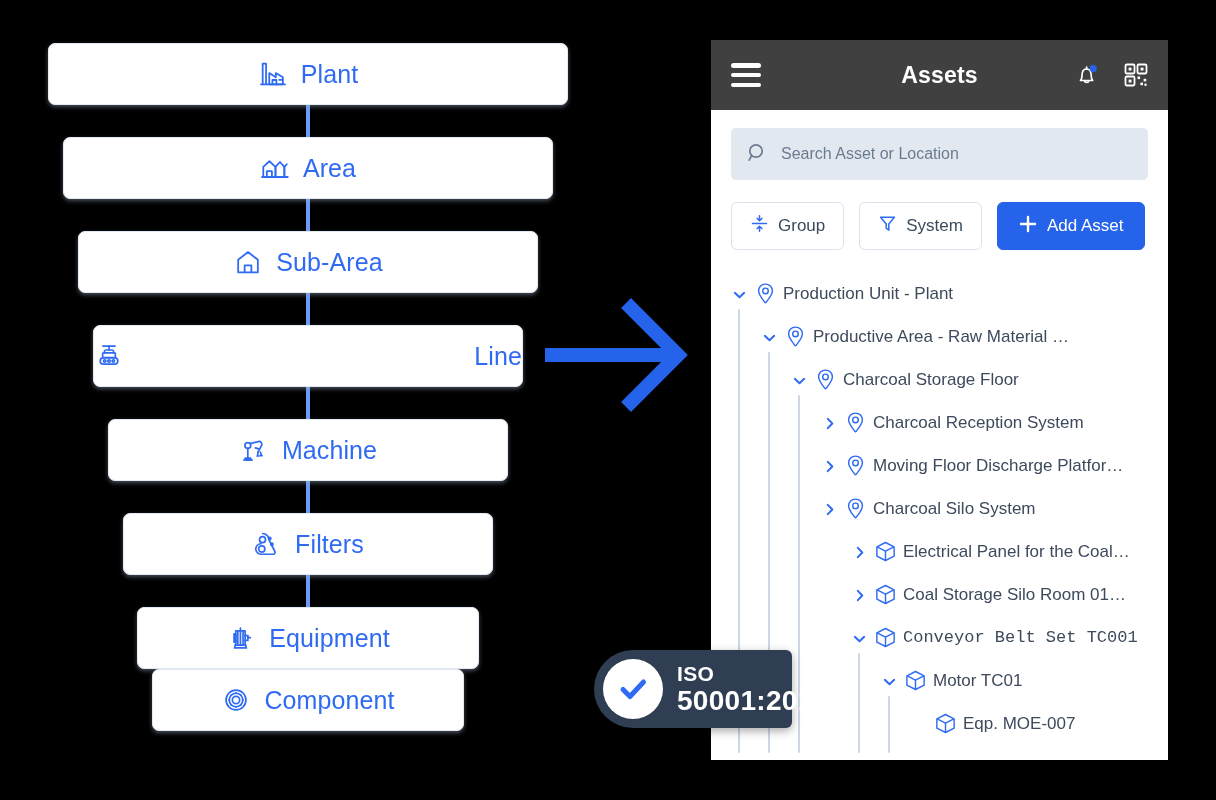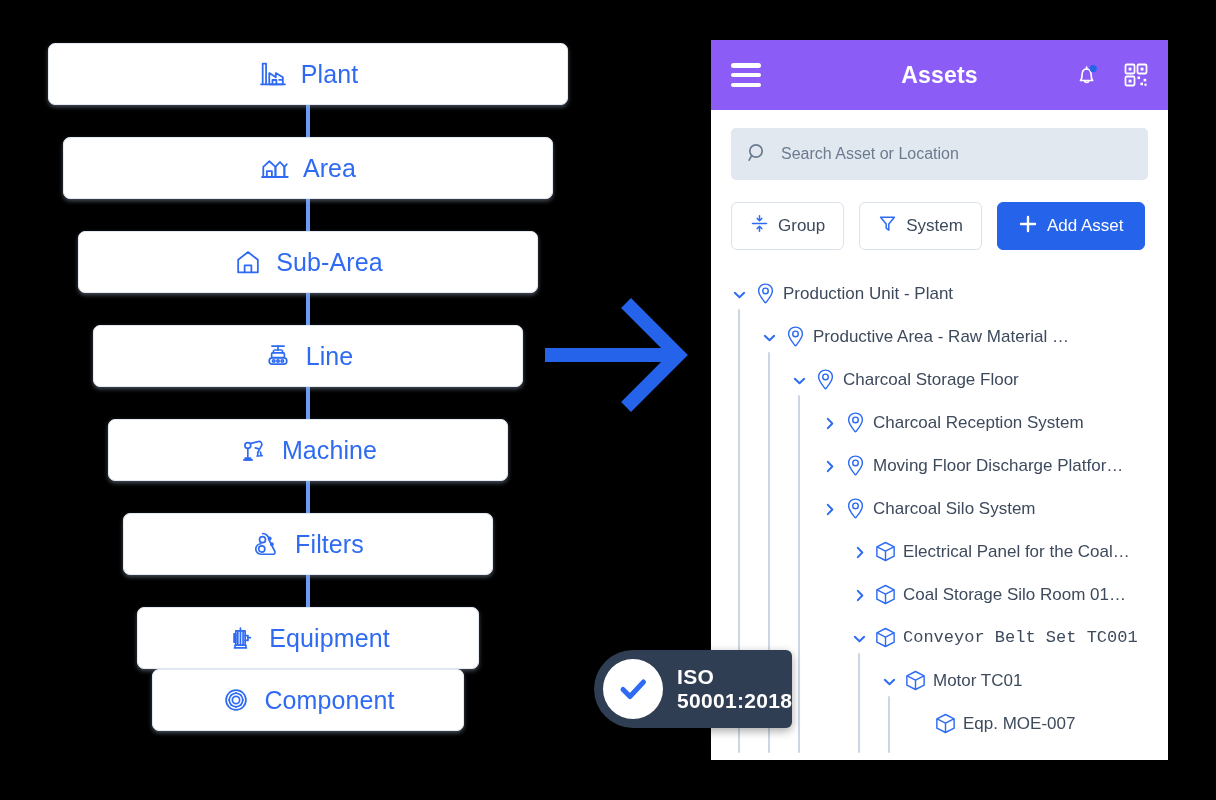--- a/index.html
+++ b/index.html
@@ -45,21 +45,21 @@
   
   #panel {
     position: absolute;
     left: 711px; top: 40px;
     width: 457px; height: 720px;
     background: #ffffff;
     overflow: hidden;
   }
   #appbar {
     height: 70px;
-    background: #8b5cf6;
+    background: #404040;
     display: flex;
     align-items: center;
     padding: 0 17px 0 20px;
     position: relative;
   }
   #appbar .menu-btn { width: 30px; height: 24px; display:flex; flex-direction: column; justify-content: space-between; cursor: pointer; }
   #appbar .menu-btn span { display:block; height: 4.5px; background:#fff; border-radius: 2.5px; width: 100%; }
   #appbar .apptitle {
     position: absolute; left: 0; right: 0; text-align: center;
     font-size: 23px; color: #ffffff; font-weight: 700; letter-spacing: .2px;
@@ -118,21 +118,21 @@
     background: #2f3e52; border-radius: 39px 6px 6px 39px;
     display: flex; align-items: center; padding-left: 9px; gap: 14px;
     box-shadow: 0 3px 10px rgba(0,0,0,.35);
   }
   #isobadge .check-circle {
     width: 60px; height: 60px; border-radius: 50%; background: #fff;
     display: flex; align-items: center; justify-content: center; flex: none;
   }
   #isobadge .isotext { color: #ffffff; line-height: 1.12; }
   #isobadge .iso-line1 { font-size: 21px; font-weight: 700; letter-spacing: .3px; }
-  #isobadge .iso-line2 { font-size: 21px; font-weight: 700; letter-spacing: .3px; }
+  #isobadge .iso-line2 { font-size: 28px; font-weight: 700; letter-spacing: .3px; }
 </style>
 </head>
 <body>
 
 <div id="stage">
 
   <div id="hierarchy">
     <div id="hier-connectors">
         <div class="connector" style="top: 105px; height: 32px;"></div>
         <div class="connector" style="top: 199px; height: 32px;"></div>
@@ -169,21 +169,21 @@
         </div>
         <div class="hrow" style="top: 231px; left: 78px; width: 460px;">
           <span class="hicon"><svg width="undefined" height="undefined" viewBox="0 0 32 32" aria-hidden="true">
               <g fill="none" stroke="#2f6bf2" stroke-width="1.9" stroke-linejoin="round" stroke-linecap="round">
                 <path d="M5.5 27 V13.6 L16 5.4 L26.5 13.6 V27 Z"></path>
                 <path d="M12.4 27 V19.6 H19.6 V27"></path>
               </g>
             </svg></span>
           <span class="hlabel">Sub-Area</span>
         </div>
-        <div class="hrow" style="top: 325px; left: 93px; width: 430px;">
+        <div class="hrow" style="top: 325px; left: 93px; width: 430px; justify-content: space-between;">
           <span class="hicon"><svg width="undefined" height="undefined" viewBox="0 0 32 32" aria-hidden="true">
               <g fill="none" stroke="#2f6bf2" stroke-width="1.8" stroke-linejoin="round" stroke-linecap="round">
                 <path d="M9.5 5.4 H22.5"></path>
                 <path d="M16 5.4 V9.6"></path>
                 <path d="M12.2 9.6 H19.8"></path>
                 <rect x="9.2" y="12.6" width="13.6" height="5" rx="1"></rect>
                 <rect x="6.6" y="18" width="18.8" height="6.6" rx="3.3"></rect>
                 <circle cx="11.4" cy="21.3" r="1.3"></circle>
                 <circle cx="16" cy="21.3" r="1.3"></circle>
                 <circle cx="20.6" cy="21.3" r="1.3"></circle>

